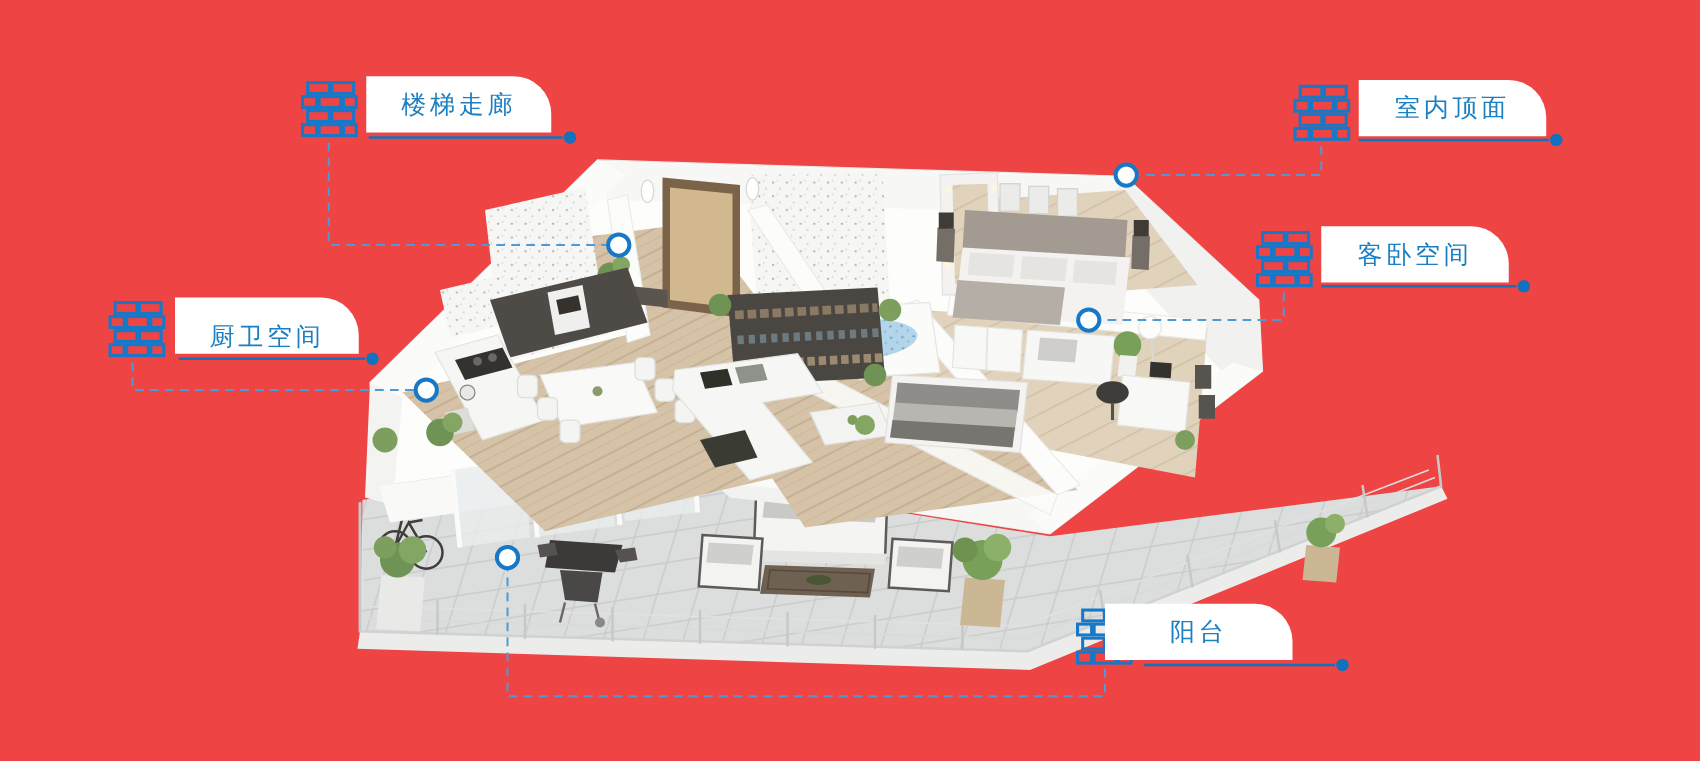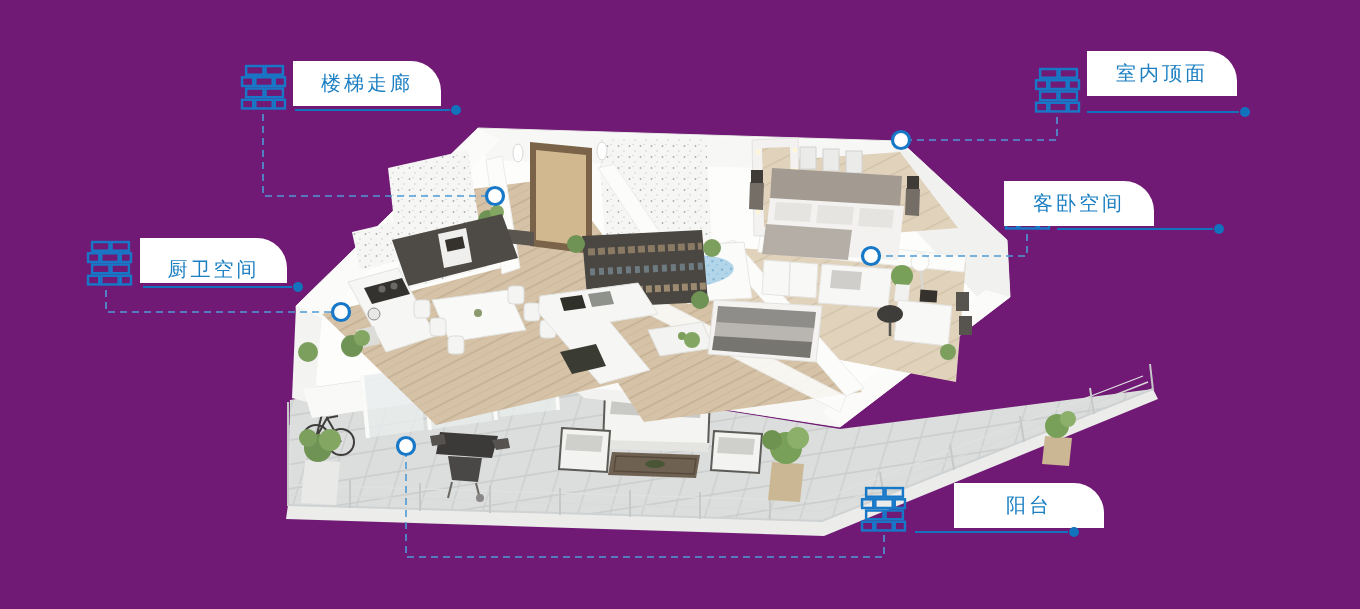--- a/index.html
+++ b/index.html
@@ -1,47 +1,47 @@
 <!DOCTYPE html>
 <html><head>
 <meta charset="utf-8">
 <style>
   html,body{margin:0;padding:0;background:#ffffff;}
   .stage{
-    position:relative;width:1360px;height:609px;background:#701a75;overflow:hidden;
+    position:relative;width:1360px;height:609px;background:#ef4444;overflow:hidden;
     font-family:"Liberation Sans","DejaVu Sans",sans-serif;
   }
   .stage svg{display:block;}
   #plan-svg{position:absolute;left:0;top:0;}
   
   .callout-box{
     position:absolute;background:#ffffff;border-radius:0 30px 0 0;
     display:flex;align-items:center;justify-content:center;
     color:#1b7fc2;font-size:20px;font-weight:500;letter-spacing:3px;
   }
   .callout-underline{position:absolute;height:2px;background:#1272bd;}
   .callout-underline .dot{
     position:absolute;right:-11px;top:-4px;width:10px;height:10px;border-radius:50%;
     background:#1272bd;display:block;
   }
   .brick-icon{position:absolute;width:47px;height:47px;}
   
   .co-stair  .callout-box{left:293px;top:61px;width:148px;height:45px;}
   .co-stair  .callout-underline{left:295px;top:109px;width:155px;}
   .co-stair  .brick-icon{left:240px;top:64px;}
-  .co-ceiling .callout-box{left:1087px;top:51px;width:150px;height:45px;}
+  .co-ceiling .callout-box{left:1087px;top:64px;width:150px;height:45px;}
   .co-ceiling .callout-underline{left:1087px;top:111px;width:152px;}
   .co-ceiling .brick-icon{left:1034px;top:67px;}
-  .co-guest  .callout-box{left:1004px;top:181px;width:150px;height:45px;}
+  .co-guest  .callout-box{left:1057px;top:181px;width:150px;height:45px;}
   .co-guest  .callout-underline{left:1057px;top:228px;width:156px;}
   .co-guest  .brick-icon{left:1004px;top:184px;}
   .co-kitchen .callout-box{left:140px;top:238px;width:147px;height:45px;align-items:flex-end;}
   .co-kitchen .callout-underline{left:143px;top:286px;width:149px;}
   .co-kitchen .brick-icon{left:86px;top:240px;}
-  .co-balcony .callout-box{left:954px;top:483px;width:150px;height:45px;}
+  .co-balcony .callout-box{left:884px;top:483px;width:150px;height:45px;}
   .co-balcony .callout-underline{left:915px;top:531px;width:153px;}
   .co-balcony .brick-icon{left:860px;top:486px;}
 </style>
 </head>
 <body>
 
 <div class="stage">
 
   <svg id="plan-svg" width="1360" height="609" viewBox="0 0 1360 609">
     <defs>

